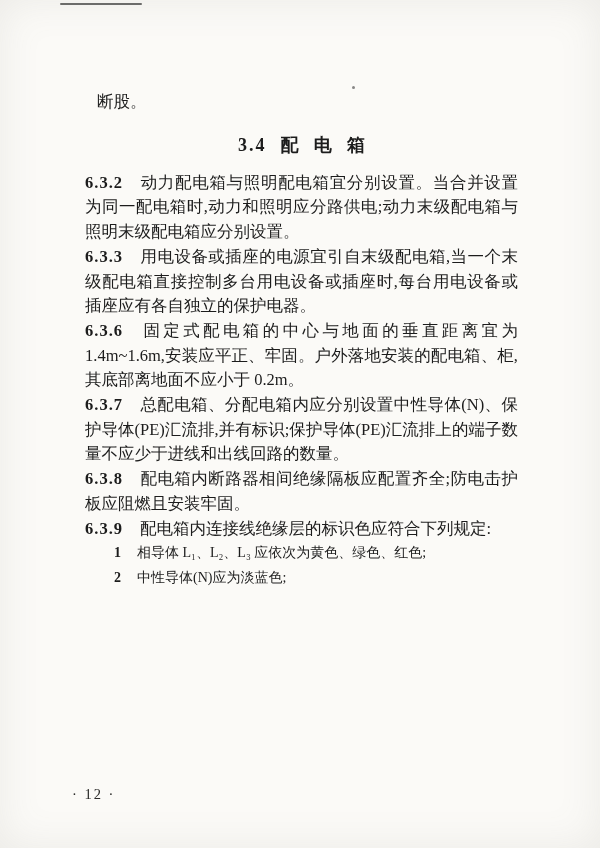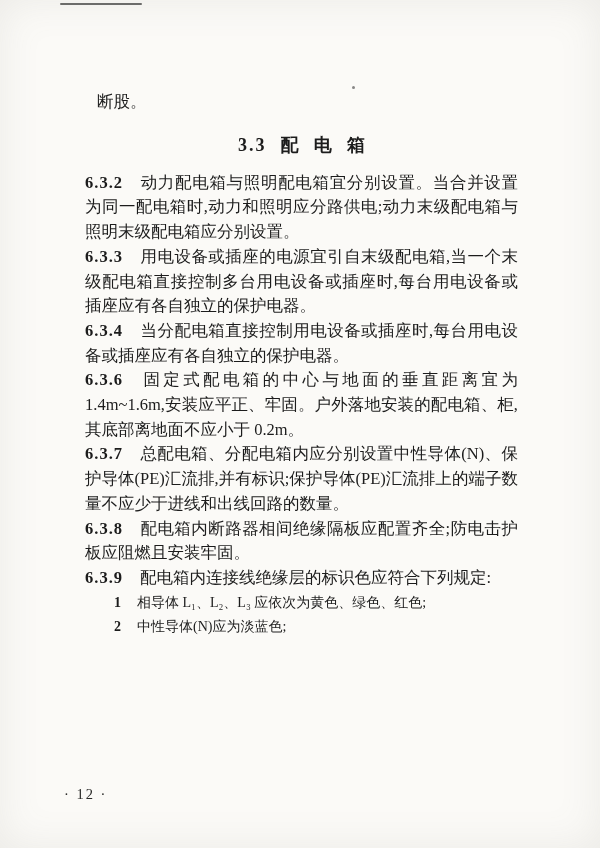--- a/index.html
+++ b/index.html
@@ -79,45 +79,44 @@
     margin: 0;
     padding-left: 29px;
     text-align: justify;
   }
   p.subitem .snum {
     font-weight: bold;
     margin-right: 16px;
   }
   .page-number {
     position: absolute;
-    left: 64px;
+    left: 72px;
     top: 786px;
     font-size: 14.5px;
     letter-spacing: 2px;
     color: #2a2a28;
   }
 </style>
 </head>
 <body>
 
 <div class="scan-line"></div>
 <div class="scan-dot"></div>
 
 <div class="page">
 
   <p class="continuation"><span>断股。</span></p>
 
-  <h2 class="section-heading"><span class="sec-num">3.3</span><span class="sec-title">配电箱</span></h2>
+  <h2 class="section-heading"><span class="sec-num">3.4</span><span class="sec-title">配电箱</span></h2>
 
 
   <p class="clause"><span class="cnum">6.3.2</span><span>动力配电箱与照明配电箱宜分别设置。当合并设置为同一配电箱时,动力和照明应分路供电;动力末级配电箱与照明末级配电箱应分别设置。</span></p>
 
   <p class="clause"><span class="cnum">6.3.3</span><span>用电设备或插座的电源宜引自末级配电箱,当一个末级配电箱直接控制多台用电设备或插座时,每台用电设备或插座应有各自独立的保护电器。</span></p>
 
-  <p class="clause"><span class="cnum">6.3.4</span><span>当分配电箱直接控制用电设备或插座时,每台用电设备或插座应有各自独立的保护电器。</span></p>
 
 
   <p class="clause"><span class="cnum">6.3.6</span><span>固定式配电箱的中心与地面的垂直距离宜为 1.4m~1.6m,安装应平正、牢固。户外落地安装的配电箱、柜,其底部离地面不应小于 0.2m。</span></p>
 
   <p class="clause"><span class="cnum">6.3.7</span><span>总配电箱、分配电箱内应分别设置中性导体(N)、保护导体(PE)汇流排,并有标识;保护导体(PE)汇流排上的端子数量不应少于进线和出线回路的数量。</span></p>
 
   <p class="clause"><span class="cnum">6.3.8</span><span>配电箱内断路器相间绝缘隔板应配置齐全;防电击护板应阻燃且安装牢固。</span></p>
 
   <p class="clause"><span class="cnum">6.3.9</span><span>配电箱内连接线绝缘层的标识色应符合下列规定:</span></p>
 

